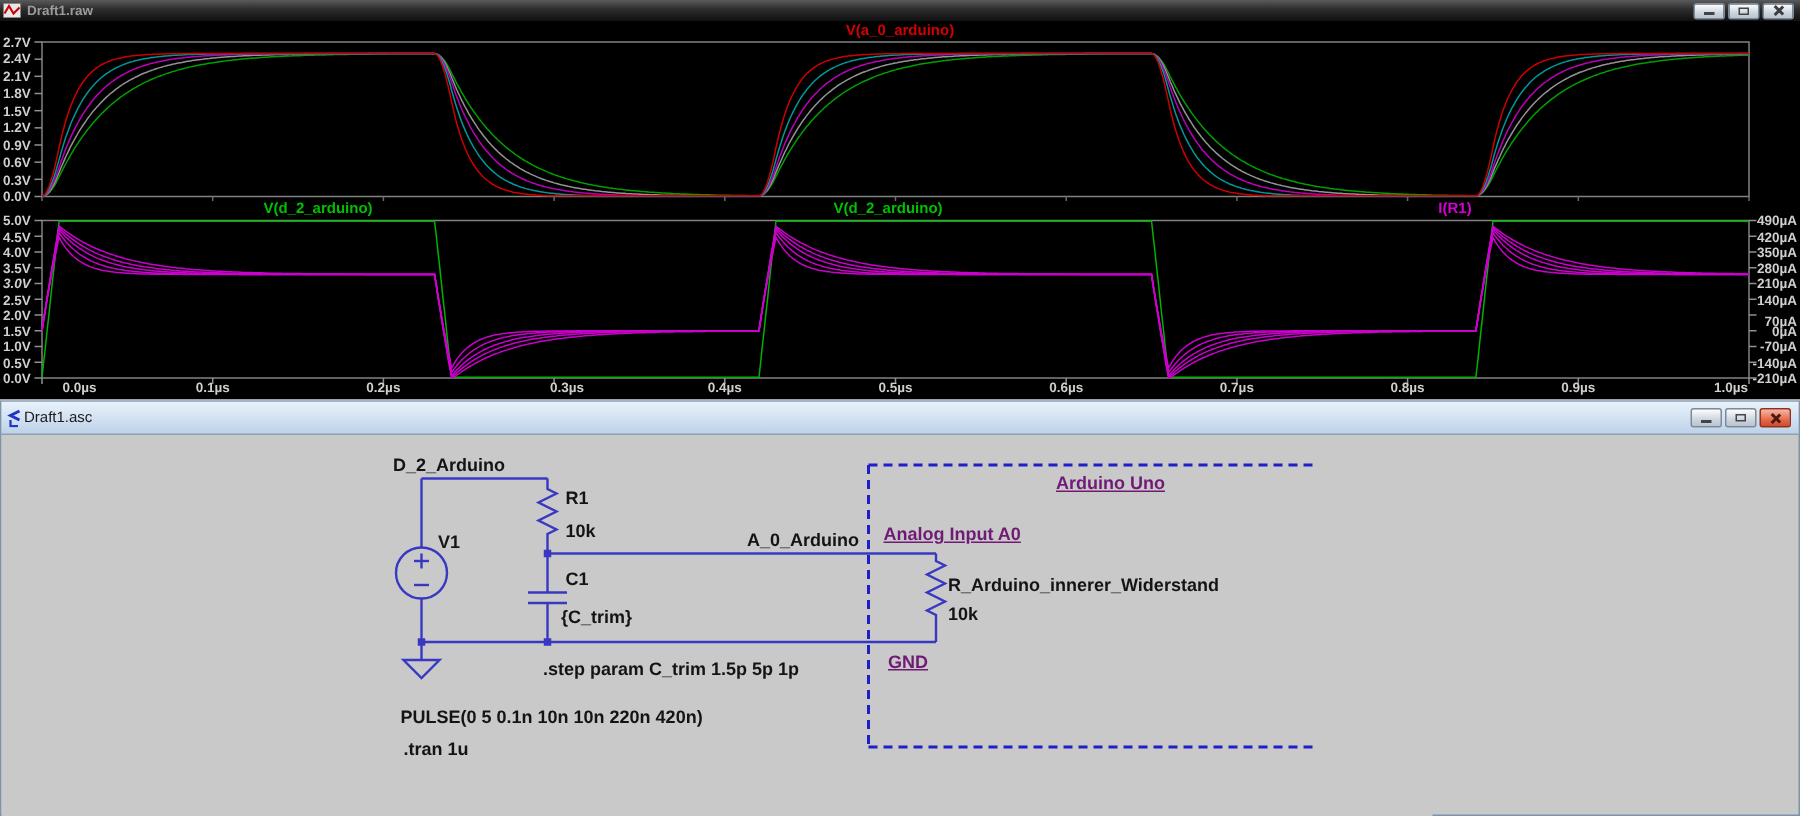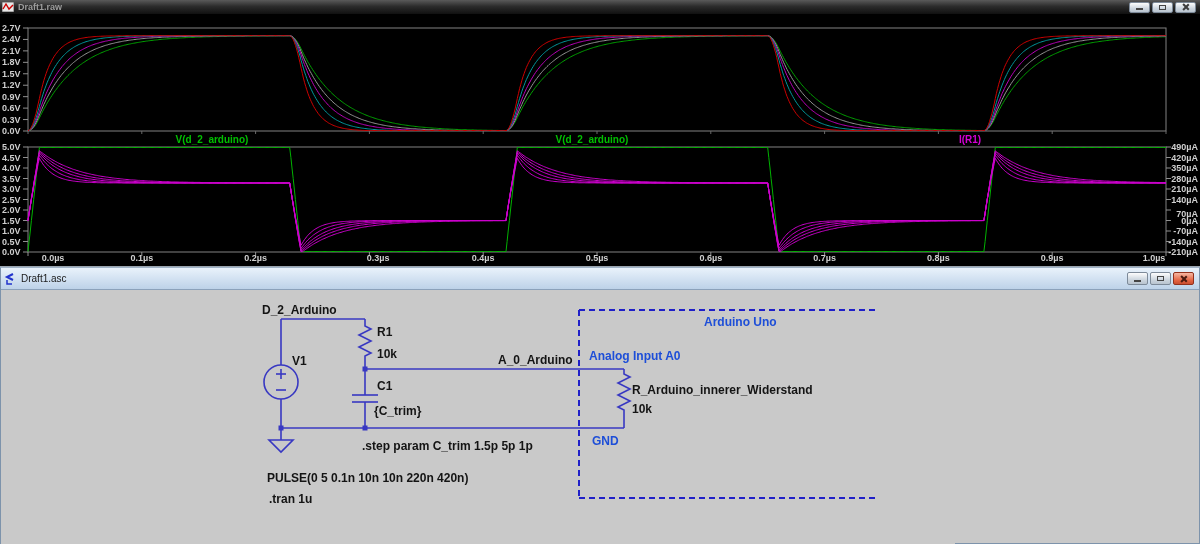--- a/index.html
+++ b/index.html
@@ -43,26 +43,26 @@
   .ytick,.xtick{
     position:absolute;color:#cfcfcf;font-size:9px;font-weight:bold;line-height:9px;z-index:3;white-space:nowrap;
   }
   
   #win-asc{top:267px;height:277px;background:#c9c9c9;border:1px solid #7d93ab;border-top:1px solid #9fb2c6;}
   #asc-titlebar{
     position:absolute;top:0;left:0;right:0;height:21px;
     background:linear-gradient(180deg,#e9f2fb 0%,#d3e2f2 50%,#bdd2e8 100%);
     border-bottom:1px solid #8ba1ba;display:flex;align-items:center;padding:0 3px;z-index:5;
   }
-  #asc-titlebar .title{color:#1a1a1a;font-size:10px;margin-left:5px;flex:1 1 auto;}
+  #asc-titlebar .title{color:#1a1a1a;font-size:10px;flex:1 1 auto;}
   #asc-titlebar .winbtn{height:13px;}
   #schematic{position:absolute;top:22px;left:0;width:954px;height:254px;background:#c9c9c9;}
   #schem-svg{position:absolute;top:0;left:0;}
   .slabel{position:absolute;font-size:12px;font-weight:bold;color:#141414;white-space:nowrap;z-index:3;}
-  .slabel.blue{color:#1d4ed8;}
+  .slabel.blue{color:#701a75;text-decoration:underline;}
 </style>
 </head>
 <body>
 
 <div class="win" id="win-raw">
   <div id="raw-titlebar">
     <svg width="12" height="10">
       <rect x="0" y="0" width="12" height="10" fill="#e8e8e8" stroke="#666"></rect>
       <polyline points="1,7 4,2 7,7 11,3" fill="none" stroke="#cc0000" stroke-width="1.4"></polyline>
     </svg>
@@ -73,20 +73,21 @@
         </span>
       <span class="winbtn">
           <span class="glyph-restore"></span>
         </span>
       <span class="winbtn">
           <span class="glyph-close"></span>
         </span>
     </span>
   </div>
   <div id="plot-region">
+    <div class="pane-title" id="pane1-title" style="color: rgb(212, 0, 0);">V(a_0_arduino)</div>
     <svg id="wave-svg" width="1200" height="252">
         <rect x="28" y="14" width="1138" height="103" fill="none" stroke="#828282" stroke-width="1"></rect>
         <rect x="28" y="133" width="1138" height="105" fill="none" stroke="#828282" stroke-width="1"></rect>
         <line x1="23" y1="14" x2="28" y2="14" stroke="#909090" stroke-width="1"></line>
         <line x1="23" y1="25.444444444444443" x2="28" y2="25.444444444444443" stroke="#909090" stroke-width="1"></line>
         <line x1="23" y1="36.888888888888886" x2="28" y2="36.888888888888886" stroke="#909090" stroke-width="1"></line>
         <line x1="23" y1="48.333333333333336" x2="28" y2="48.333333333333336" stroke="#909090" stroke-width="1"></line>
         <line x1="23" y1="59.77777777777778" x2="28" y2="59.77777777777778" stroke="#909090" stroke-width="1"></line>
         <line x1="23" y1="71.22222222222223" x2="28" y2="71.22222222222223" stroke="#909090" stroke-width="1"></line>
         <line x1="23" y1="82.66666666666667" x2="28" y2="82.66666666666667" stroke="#909090" stroke-width="1"></line>
@@ -164,21 +165,21 @@
       <div class="ytick" style="position: absolute; left: 2px; top: 101.556px;">0.3V</div>
       <div class="ytick" style="position: absolute; left: 2px; top: 113px;">0.0V</div>
       <div class="ytick" style="position: absolute; left: 2px; top: 129px;">5.0V</div>
       <div class="ytick" style="position: absolute; right: 2px; top: 129px; text-align: right;">490µA</div>
       <div class="ytick" style="position: absolute; left: 2px; top: 139.5px;">4.5V</div>
       <div class="ytick" style="position: absolute; right: 2px; top: 139.5px; text-align: right;">420µA</div>
       <div class="ytick" style="position: absolute; left: 2px; top: 150px;">4.0V</div>
       <div class="ytick" style="position: absolute; right: 2px; top: 150px; text-align: right;">350µA</div>
       <div class="ytick" style="position: absolute; left: 2px; top: 160.5px;">3.5V</div>
       <div class="ytick" style="position: absolute; right: 2px; top: 160.5px; text-align: right;">280µA</div>
-      <div class="ytick" style="position: absolute; left: 2px; top: 171px;">3.0V</div>
+      <div class="ytick" style="position: absolute; left: 2px; top: 171px; font-style: italic;">3.0V</div>
       <div class="ytick" style="position: absolute; right: 2px; top: 171px; text-align: right;">210µA</div>
       <div class="ytick" style="position: absolute; left: 2px; top: 181.5px;">2.5V</div>
       <div class="ytick" style="position: absolute; right: 2px; top: 181.5px; text-align: right;">140µA</div>
       <div class="ytick" style="position: absolute; left: 2px; top: 192px;">2.0V</div>
       <div class="ytick" style="position: absolute; right: 2px; top: 196px; text-align: center;">70µA</div>
       <div class="ytick" style="position: absolute; left: 2px; top: 202.5px;">1.5V</div>
       <div class="ytick" style="position: absolute; right: 2px; top: 202.5px; text-align: right;">0µA</div>
       <div class="ytick" style="position: absolute; left: 2px; top: 213px;">1.0V</div>
       <div class="ytick" style="position: absolute; right: 2px; top: 213px; text-align: right;">-70µA</div>
       <div class="ytick" style="position: absolute; left: 2px; top: 223.5px;">0.5V</div>

